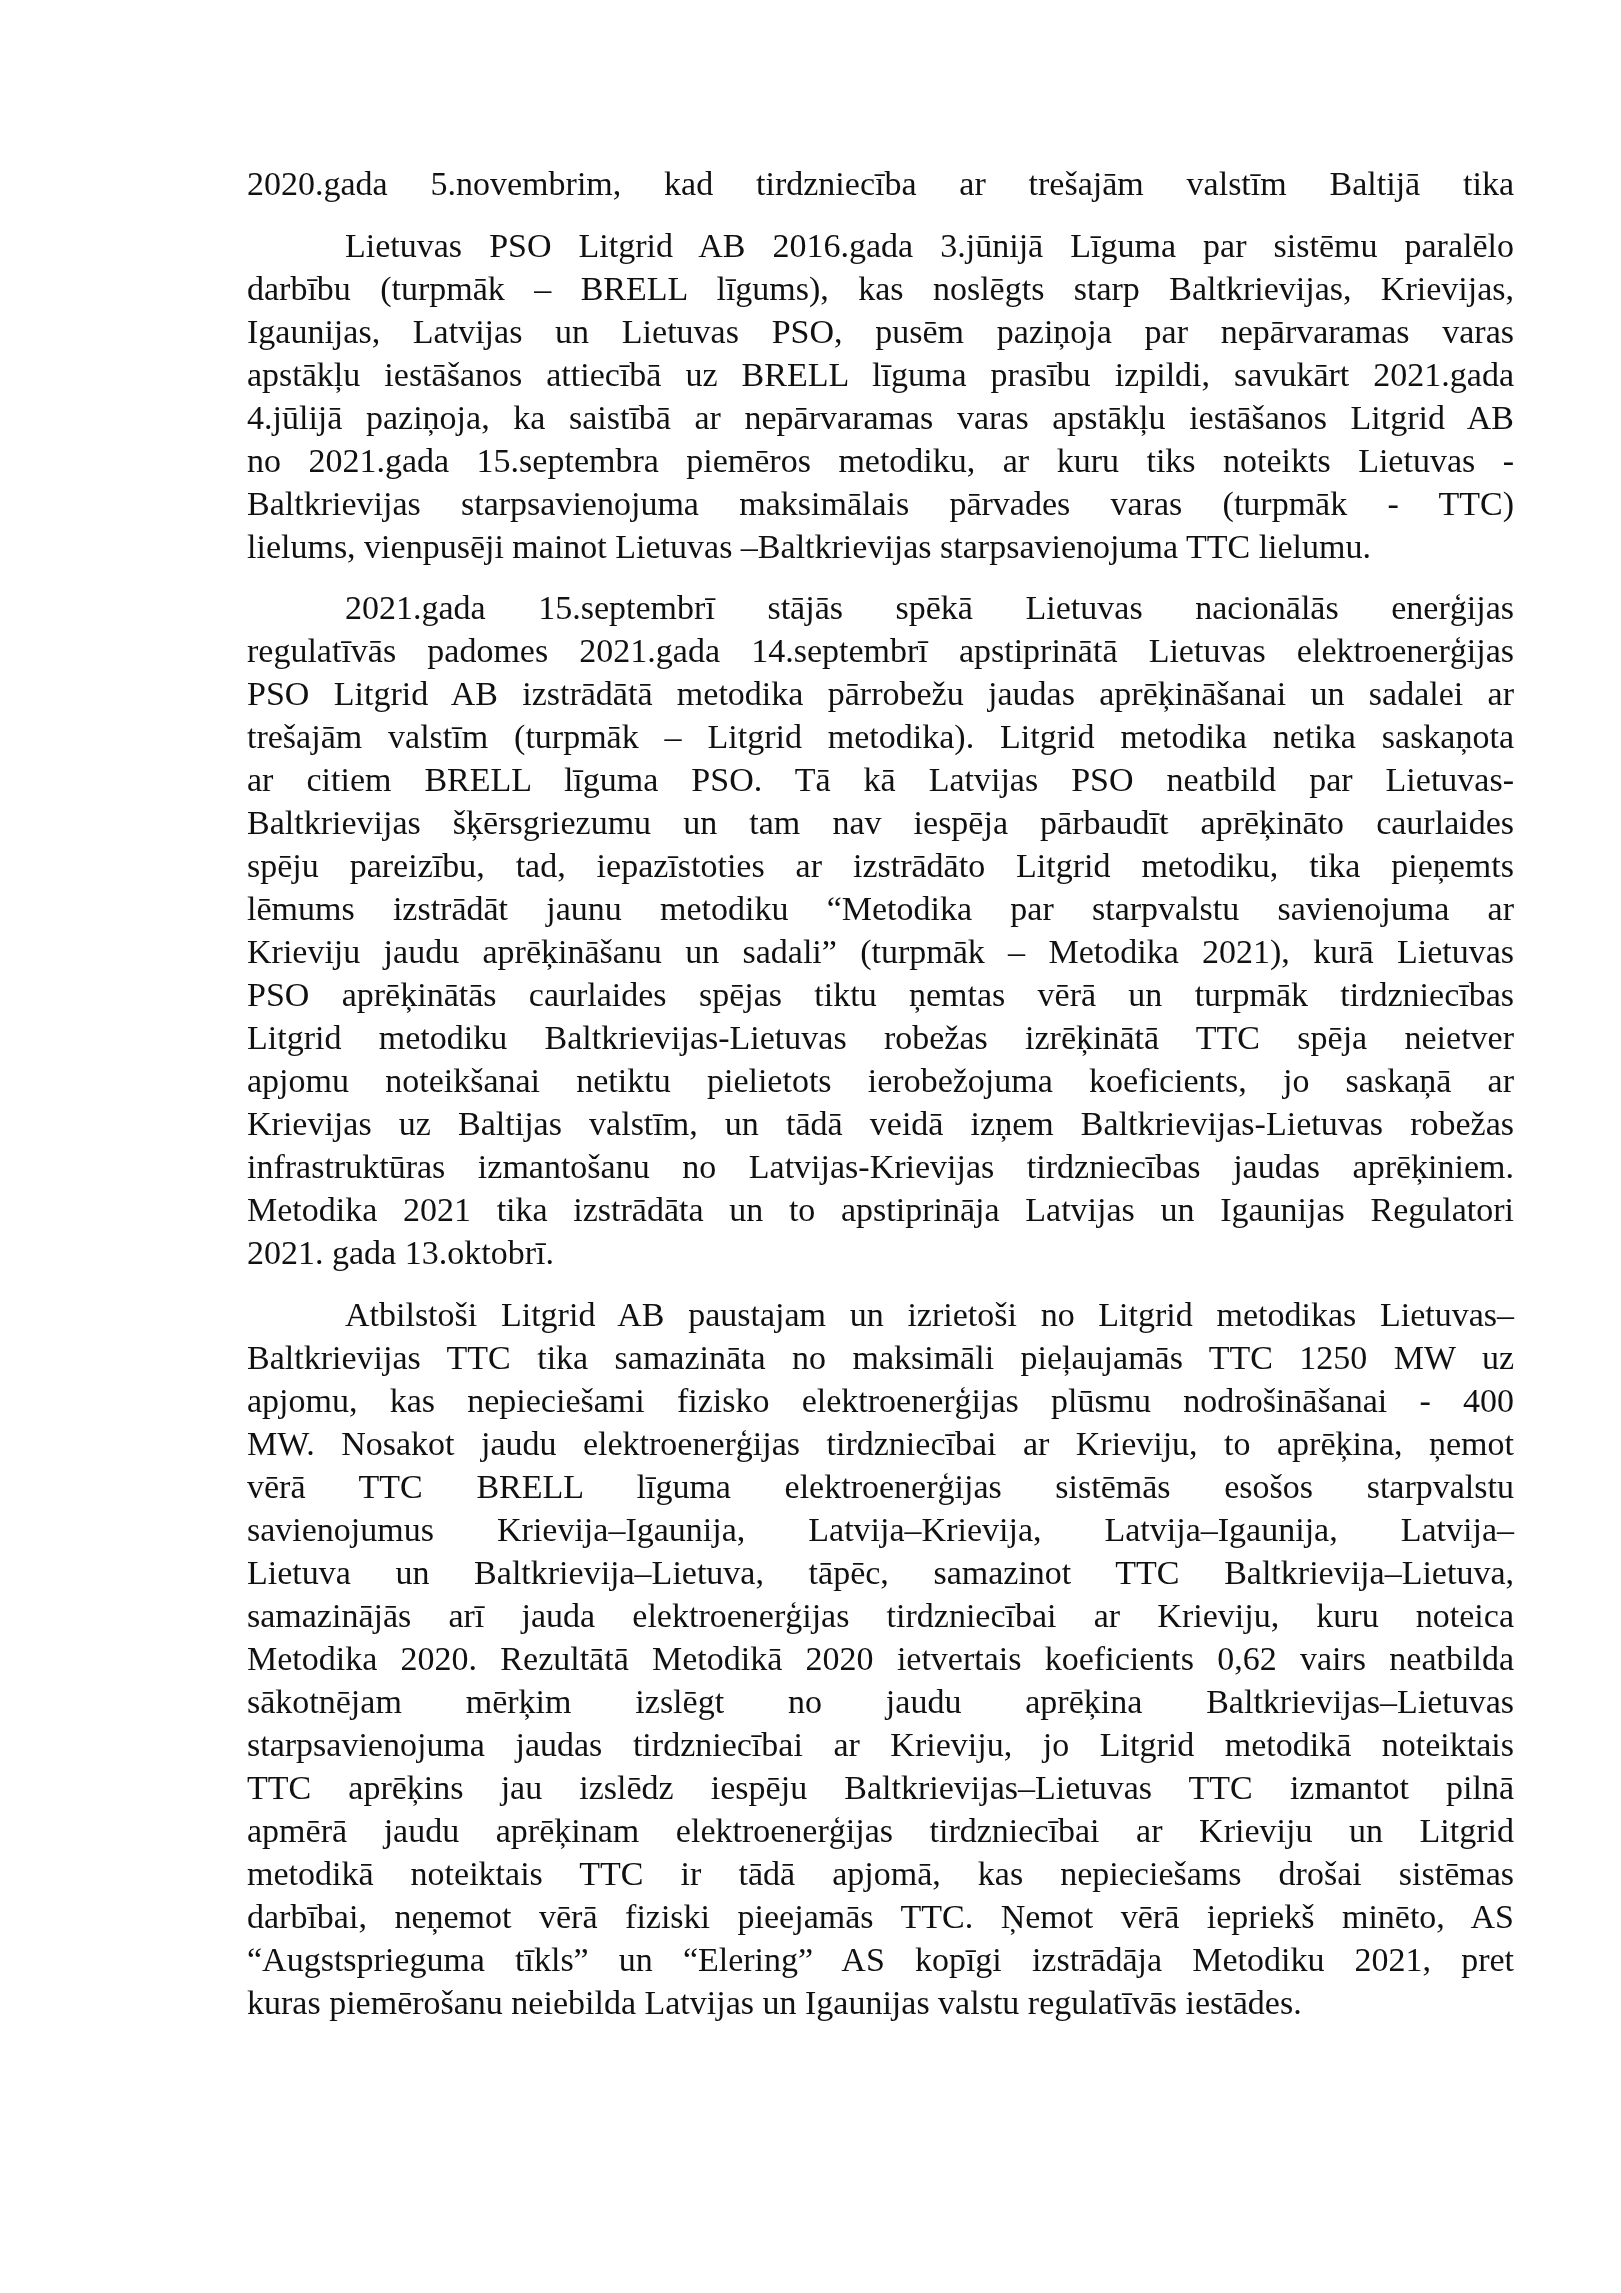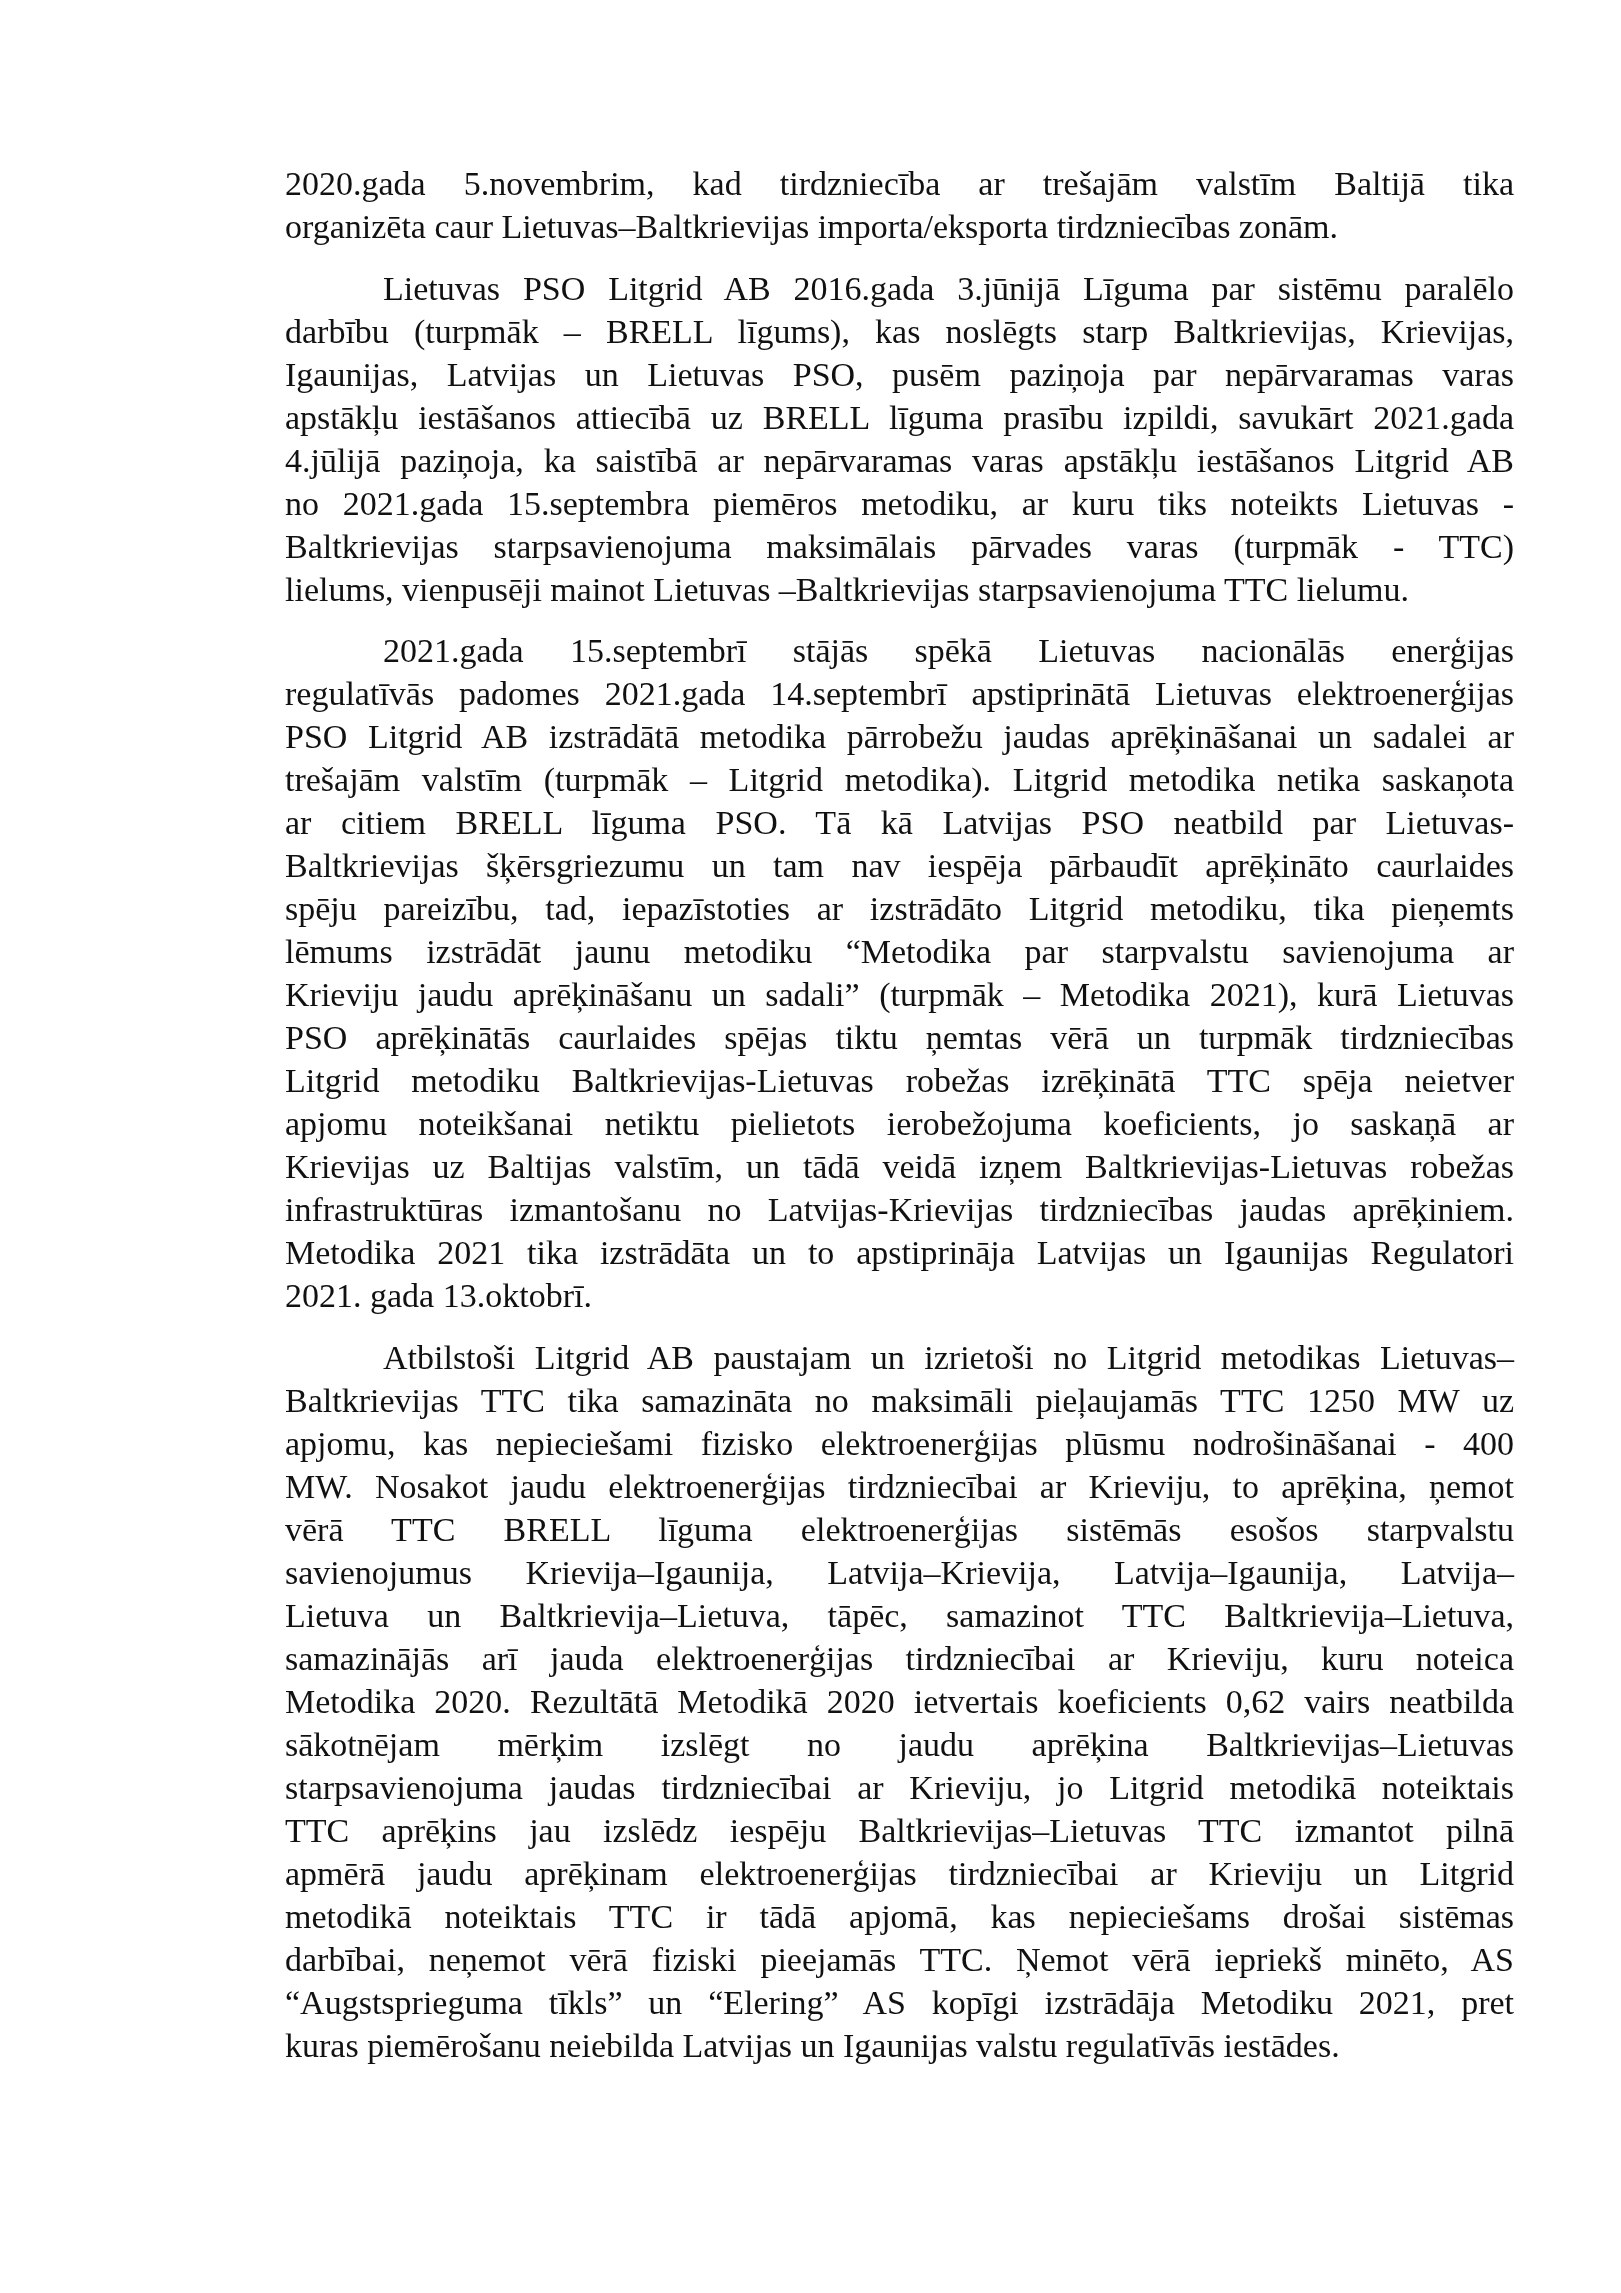--- a/index.html
+++ b/index.html
@@ -15,33 +15,31 @@
   }
   .para { margin: 0 0 18.6px 0; }
   .line {
     display: block;
     height: 43px;
     line-height: 43px;
     white-space: nowrap;
     text-align: justify;
     text-align-last: justify;
     overflow: visible;
-    margin-left: 38px;
   }
   .line.last { text-align-last: left; }
   .line.indent { padding-left: 98px; }
 </style>
 </head>
 <body>
 
 <div class="page">
 
   <div class="para">
     <span class="line">2020.gada 5.novembrim, kad tirdzniecība ar trešajām valstīm Baltijā tika</span>
-    <span class="line last">organizēta caur Lietuvas–Baltkrievijas importa/eksporta tirdzniecības zonām.</span>
   </div>
 
   <div class="para">
     <span class="line indent">Lietuvas PSO Litgrid AB 2016.gada 3.jūnijā Līguma par sistēmu paralēlo</span>
     <span class="line">darbību (turpmāk – BRELL līgums), kas noslēgts starp Baltkrievijas, Krievijas,</span>
     <span class="line">Igaunijas, Latvijas un Lietuvas PSO, pusēm paziņoja par nepārvaramas varas</span>
     <span class="line">apstākļu iestāšanos attiecībā uz BRELL līguma prasību izpildi, savukārt 2021.gada</span>
     <span class="line">4.jūlijā paziņoja, ka saistībā ar nepārvaramas varas apstākļu iestāšanos Litgrid AB</span>
     <span class="line">no 2021.gada 15.septembra piemēros metodiku, ar kuru tiks noteikts Lietuvas -</span>
     <span class="line">Baltkrievijas starpsavienojuma maksimālais pārvades varas (turpmāk - TTC)</span>

